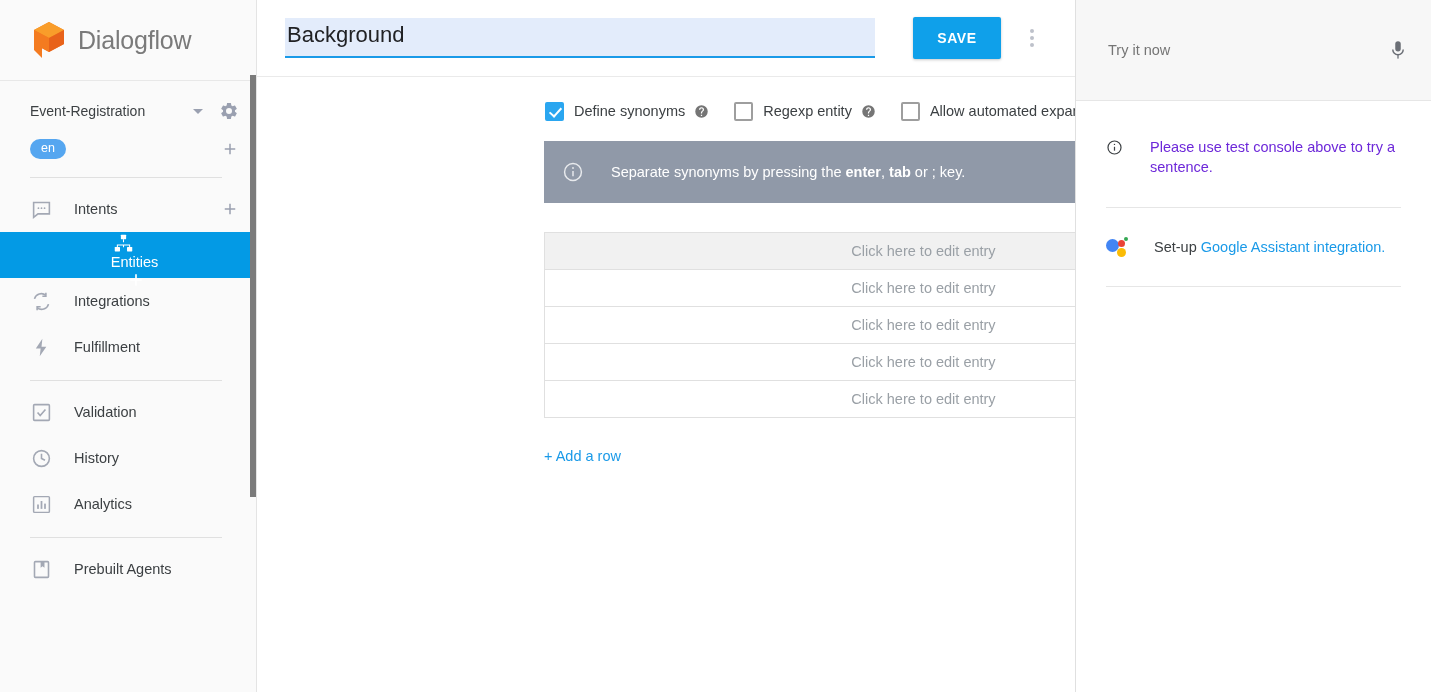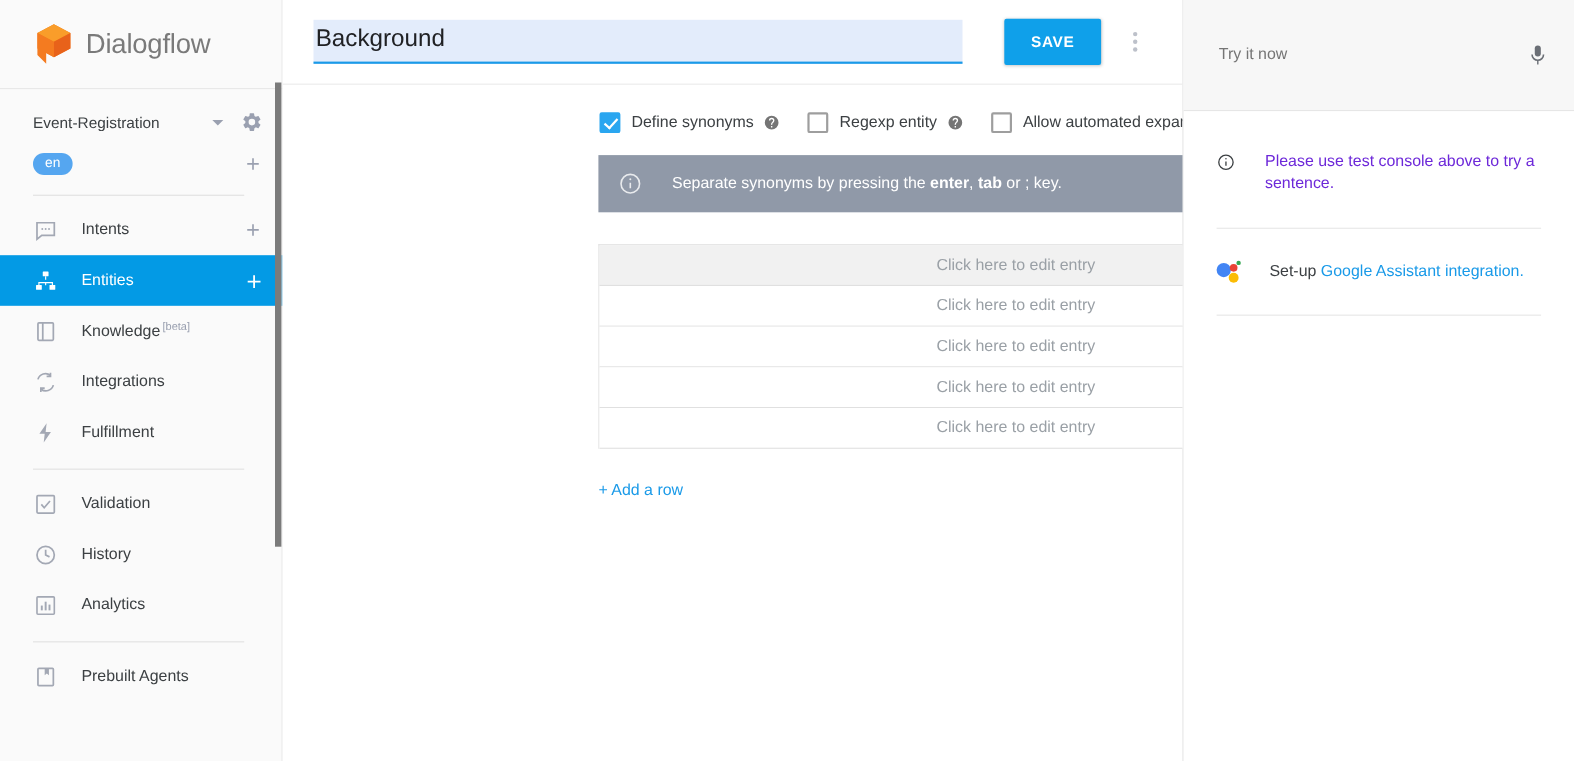--- a/index.html
+++ b/index.html
@@ -69,21 +69,21 @@
     height: 46px; display: flex; align-items: center;
     padding: 0 18px 0 30px; cursor: pointer;
     color: #3c4043;
   }
   .nav-item .nav-ico {
     width: 22px; height: 22px; flex: 0 0 22px;
     color: #a3a8b4; margin-right: 22px;
     display: flex; align-items: center; justify-content: center;
   }
   .nav-item .nav-label { font-size: 14.5px; color: #3c4043; white-space: nowrap;}
-  .nav-item.active { background: #039ae5; }
+  .nav-item.active { background: #039ae5; flex-direction: column; }
   .nav-item.active .nav-label { color: #ffffff; }
   .nav-item.active .nav-ico { color: #ffffff; }
   .nav-item.active .plus-icon { color: #ffffff; }
   .beta-tag { font-size: 10px; color: #9aa0b0; vertical-align: super; margin-left: 2px;}
   .sb-scroll {
     position: absolute; left: 250px; top: 75px;
     width: 6px; height: 422px; background: #7b7b7b; border-radius: 0;
   }
   .sidebar-edge {
     position: absolute; right: 0; top: 0; width: 1px; height: 692px;
@@ -150,21 +150,21 @@
     transform: rotate(42deg);
   }
   .opt-label { font-size: 14.5px; color: #3c4043; margin-left: 10px; white-space: nowrap;}
   .help-ico {
     width: 15px; height: 15px; margin-left: 9px; color: #757575;
   }
 
   .banner {
     margin: 18px 28px 0 287px;
     background: #9099a8; color: #ffffff;
-    height: 52px; display: flex; align-items: center;
+    height: 62px; display: flex; align-items: center;
     padding: 0 16px 0 18px;
     width: 759px;
   }
   .banner-ico { width: 22px; height: 22px; flex:0 0 22px; color:#e8eaed;}
   .banner-text { flex: 1 1 auto; font-size: 14.5px; margin-left: 27px; color: #fff;}
   .banner-text b { font-weight: 700; }
 
   .entries {
     margin: 29px 28px 0 287px;
     width: 759px;
@@ -299,31 +299,20 @@
       </div>
       <div class="nav-label">Entities</div>
       <div class="spacer"></div>
       <div class="plus-icon">
         <svg viewBox="0 0 24 24" width="20" height="20" fill="currentColor">
             <path d="M19 13h-6v6h-2v-6H5v-2h6V5h2v6h6v2z"></path>
           </svg>
       </div>
     </div>
 
-    <div class="nav-item">
-      <div class="nav-ico">
-        <svg viewBox="0 0 24 24" width="21" height="21" fill="none" stroke="currentColor" stroke-width="1.8">
-          <rect x="4" y="3" width="16" height="18" rx="1"></rect>
-          <line x1="9" y1="3" x2="9" y2="21"></line>
-        </svg>
-      </div>
-      <div class="nav-label">
-        <span>Knowledge</span><span class="beta-tag">[beta]</span>
-      </div>
-    </div>
 
     <div class="nav-item">
       <div class="nav-ico">
         <svg viewBox="0 0 24 24" width="21" height="21" fill="none" stroke="currentColor" stroke-width="1.8">
           <path d="M4 9a8 8 0 0 1 13-4"></path>
             <polyline points="17 2 17 6 13 6"></polyline>
           <path d="M20 15a8 8 0 0 1-13 4"></path>
             <polyline points="7 22 7 18 11 18"></polyline>
         </svg>
       </div>

